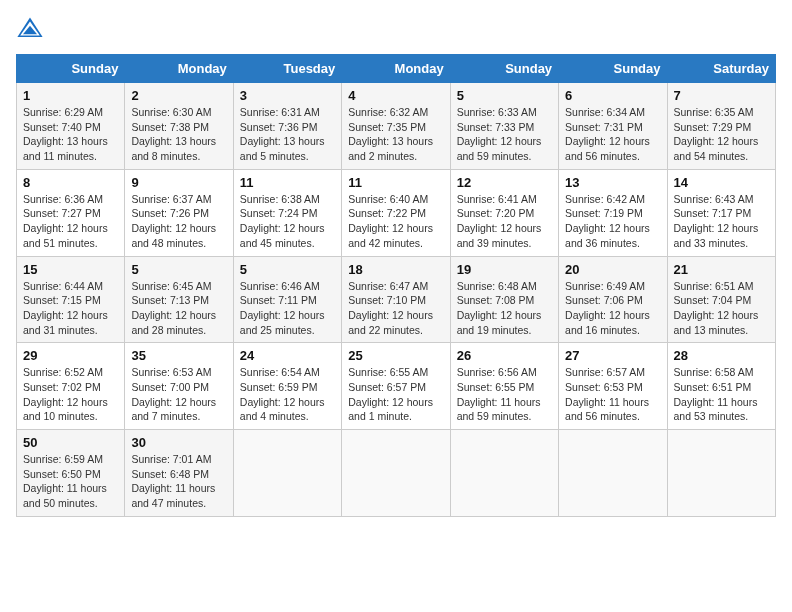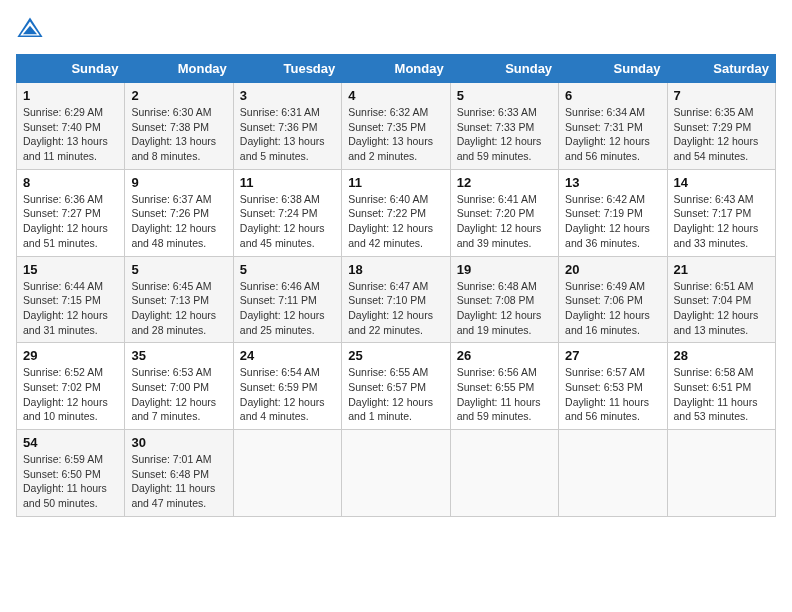--- a/index.html
+++ b/index.html
@@ -349,21 +349,21 @@
         <span class="day-number">28</span>
         <div class="day-info">
           Sunrise: 6:58 AM<br>
           Sunset: 6:51 PM<br>
           Daylight: 11 hours and 53 minutes.
         </div>
       </td>
       </tr>
       <tr>
         <td>
-        <span class="day-number">54</span>
+        <span class="day-number">50</span>
         <div class="day-info">
           Sunrise: 6:59 AM<br>
           Sunset: 6:50 PM<br>
           Daylight: 11 hours and 50 minutes.
         </div>
       </td>
         <td>
         <span class="day-number">30</span>
         <div class="day-info">
           Sunrise: 7:01 AM<br>

